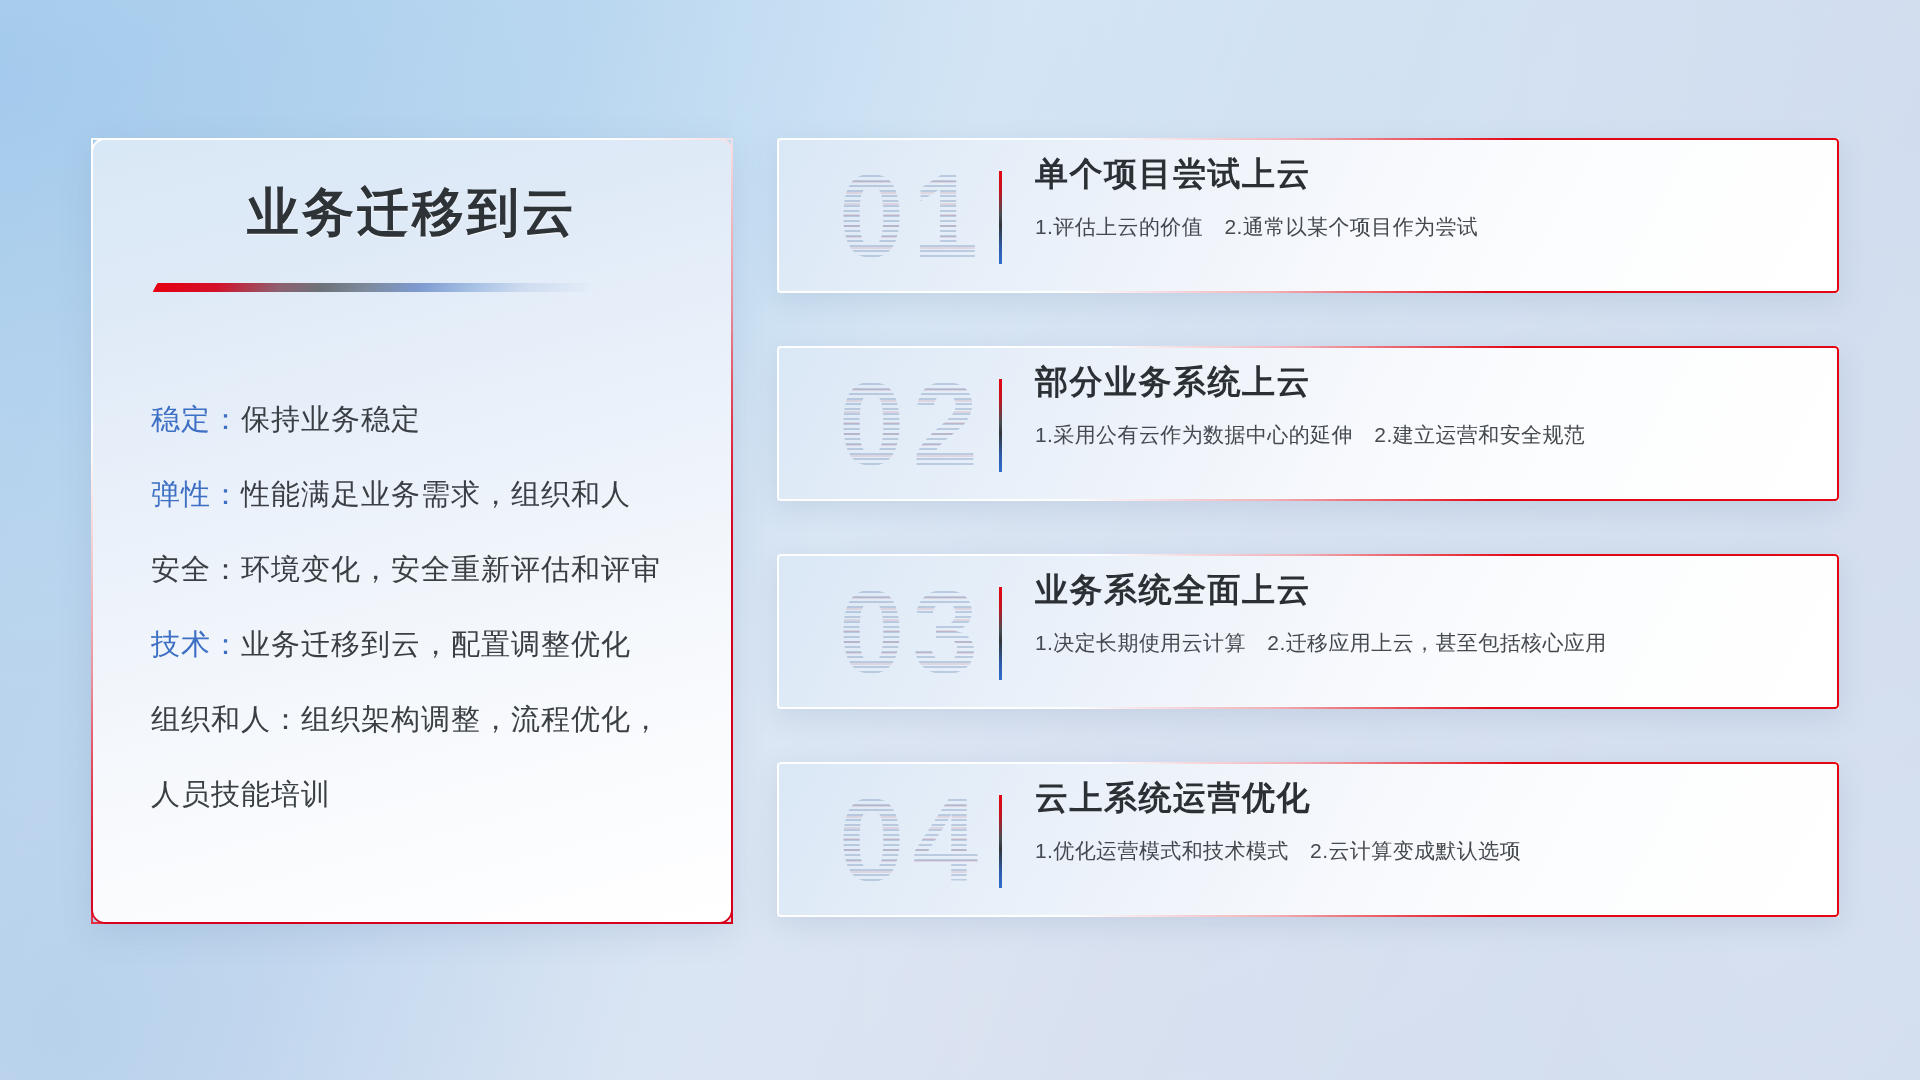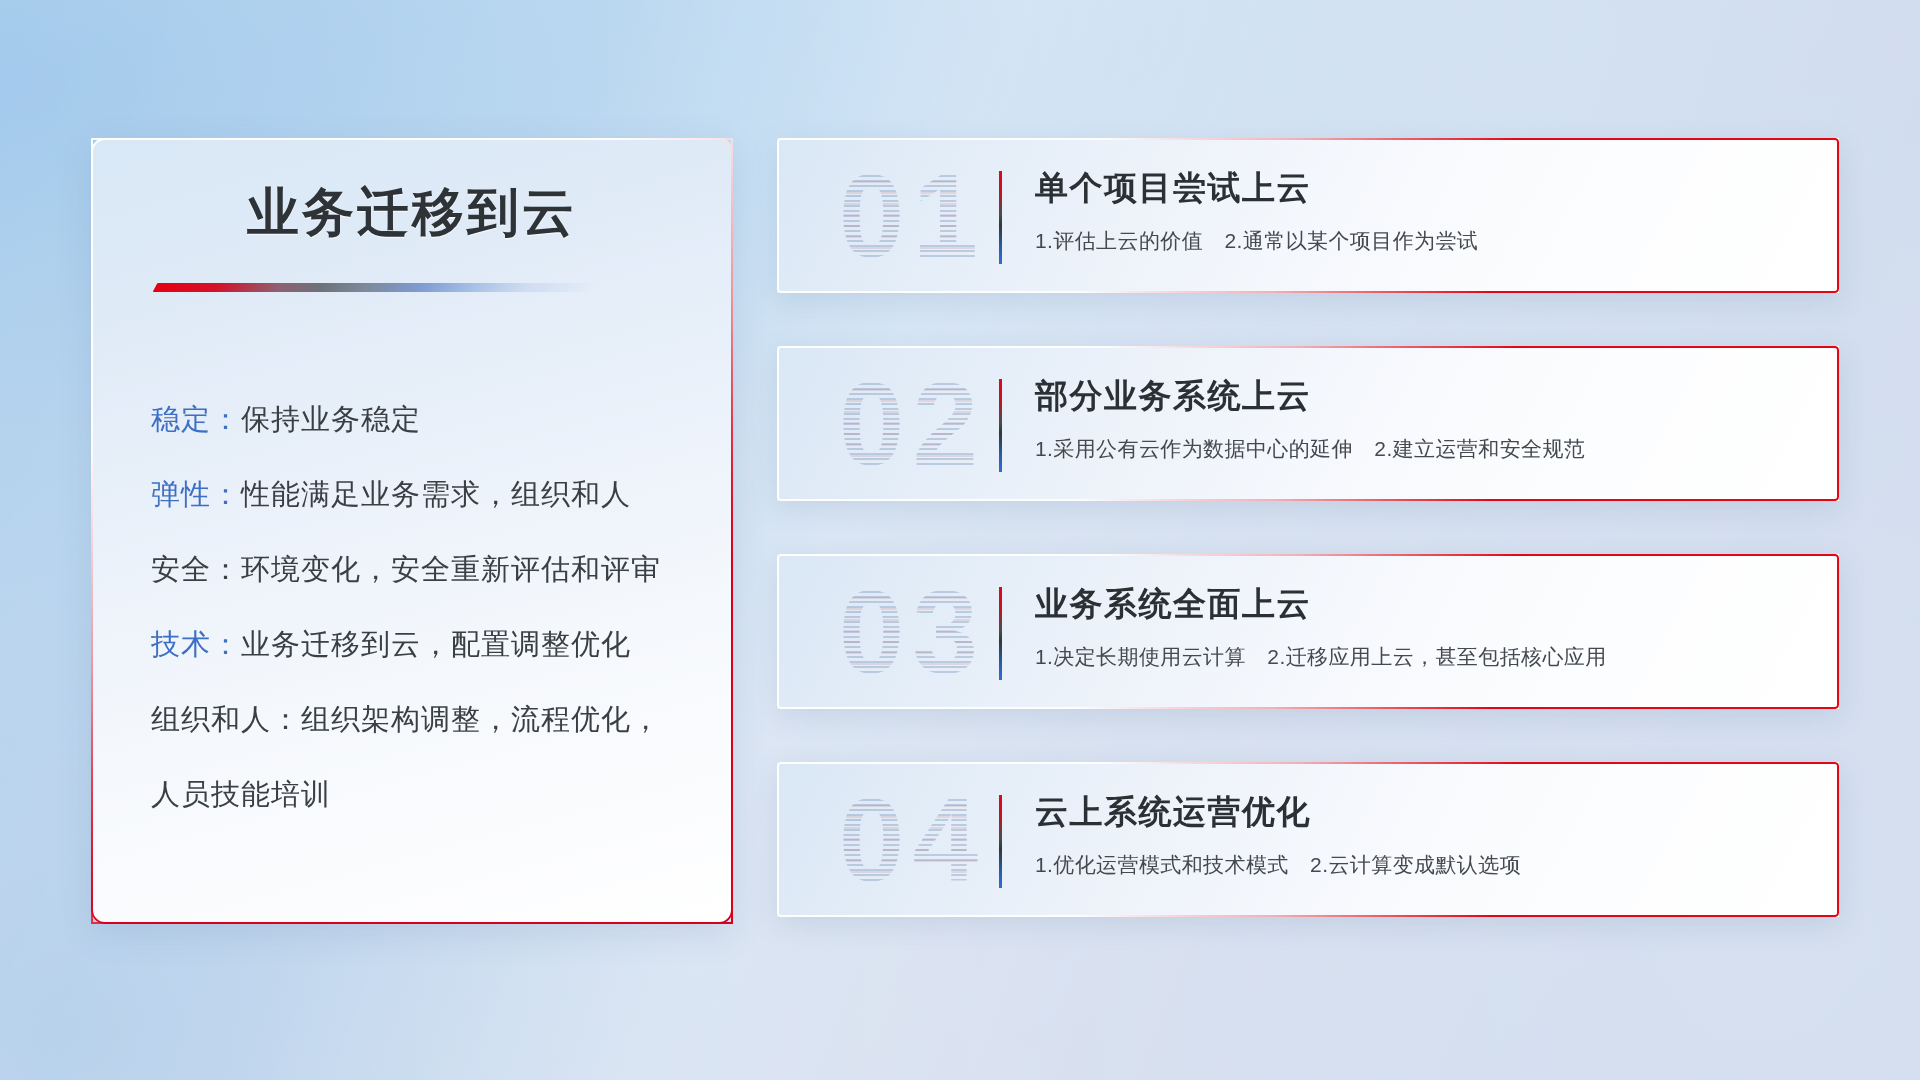--- a/index.html
+++ b/index.html
@@ -265,21 +265,21 @@
         #c4121f 22%,
         #4a4d52 46%,
         #33363b 58%,
         #2e5aa8 82%,
         #2f6fd0 100%);
   }
 
   .card-body {
     position: absolute;
     left: 258px;
-    top: 26px;
+    top: 12px;
     right: 24px;
   }
   .card-title {
     font-size: 33px;
     font-weight: 700;
     color: #2b3035;
     letter-spacing: 1.5px;
     line-height: 48px;
     white-space: nowrap;
   }

